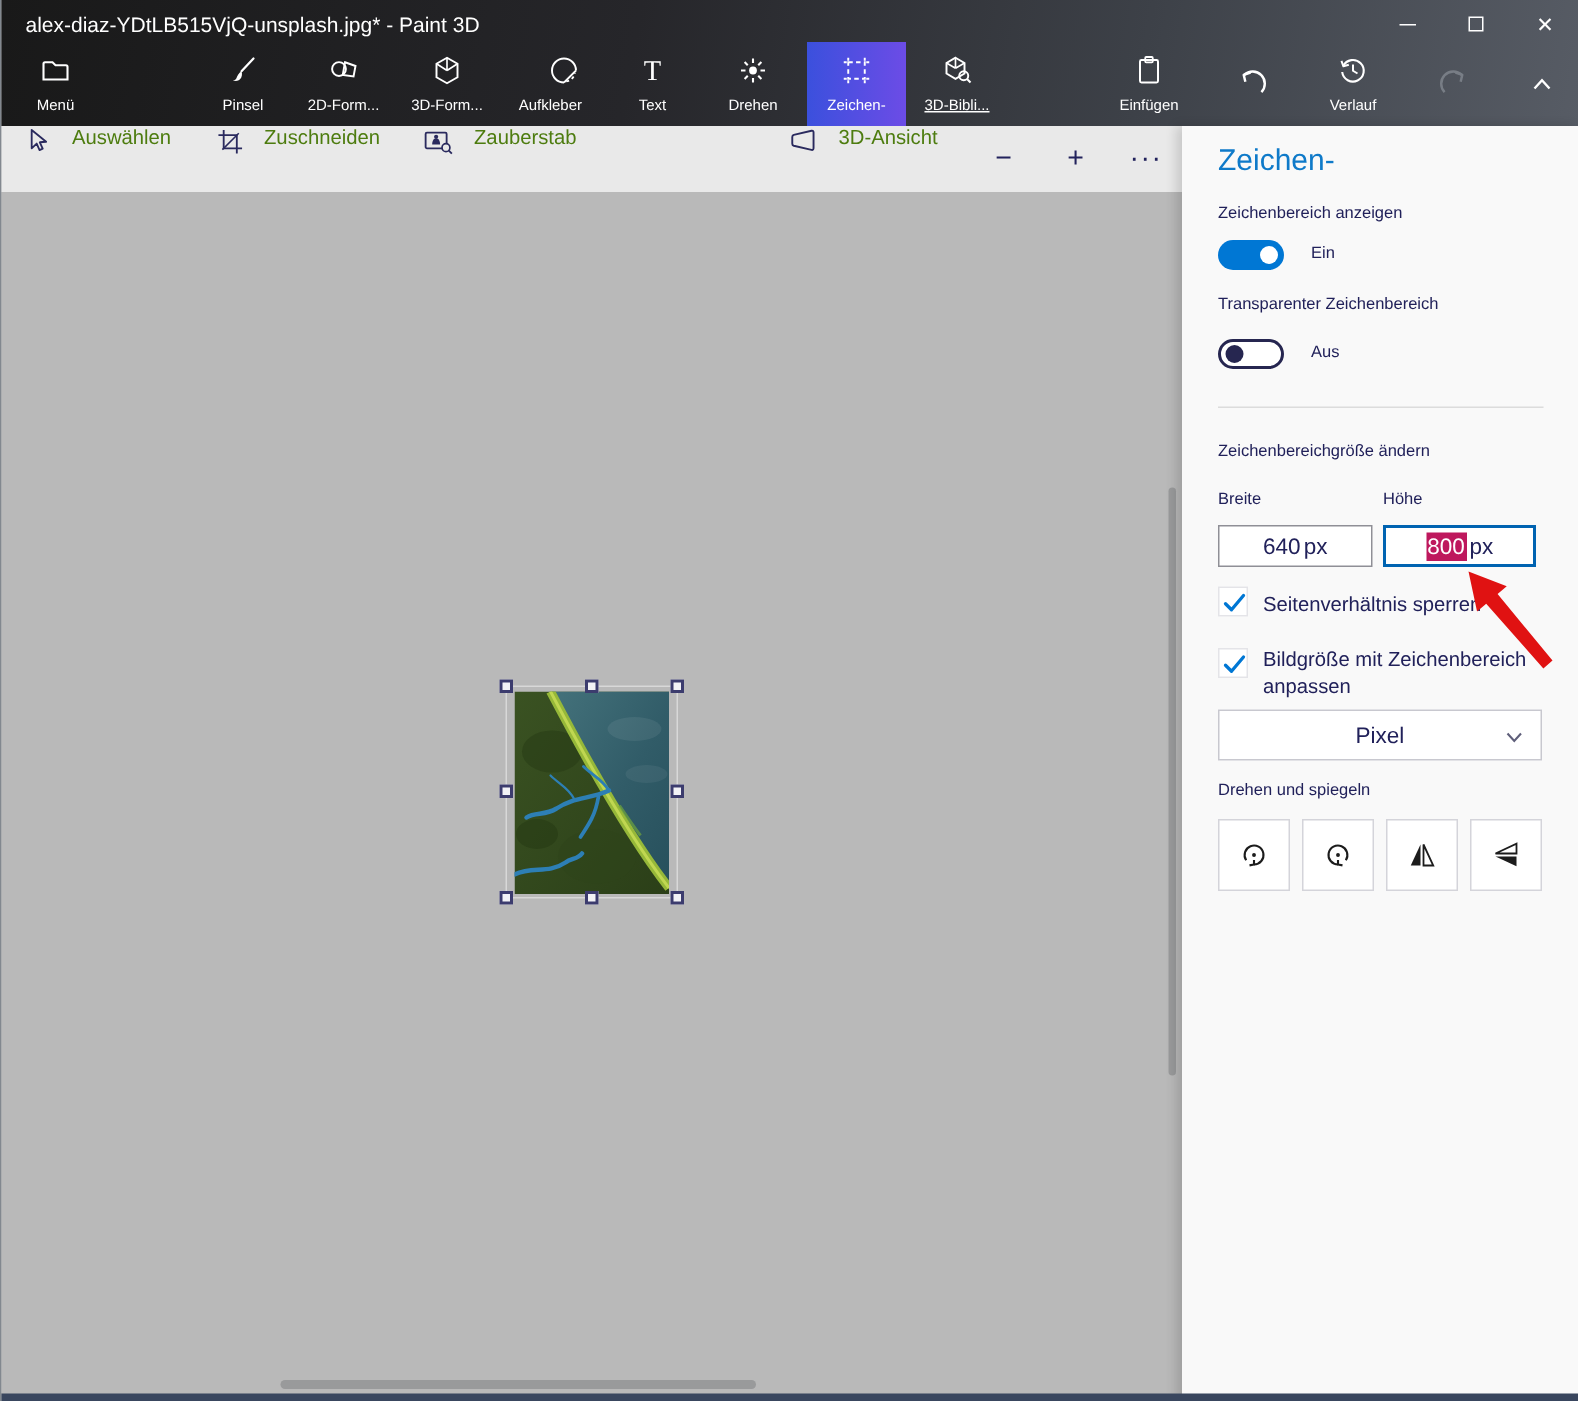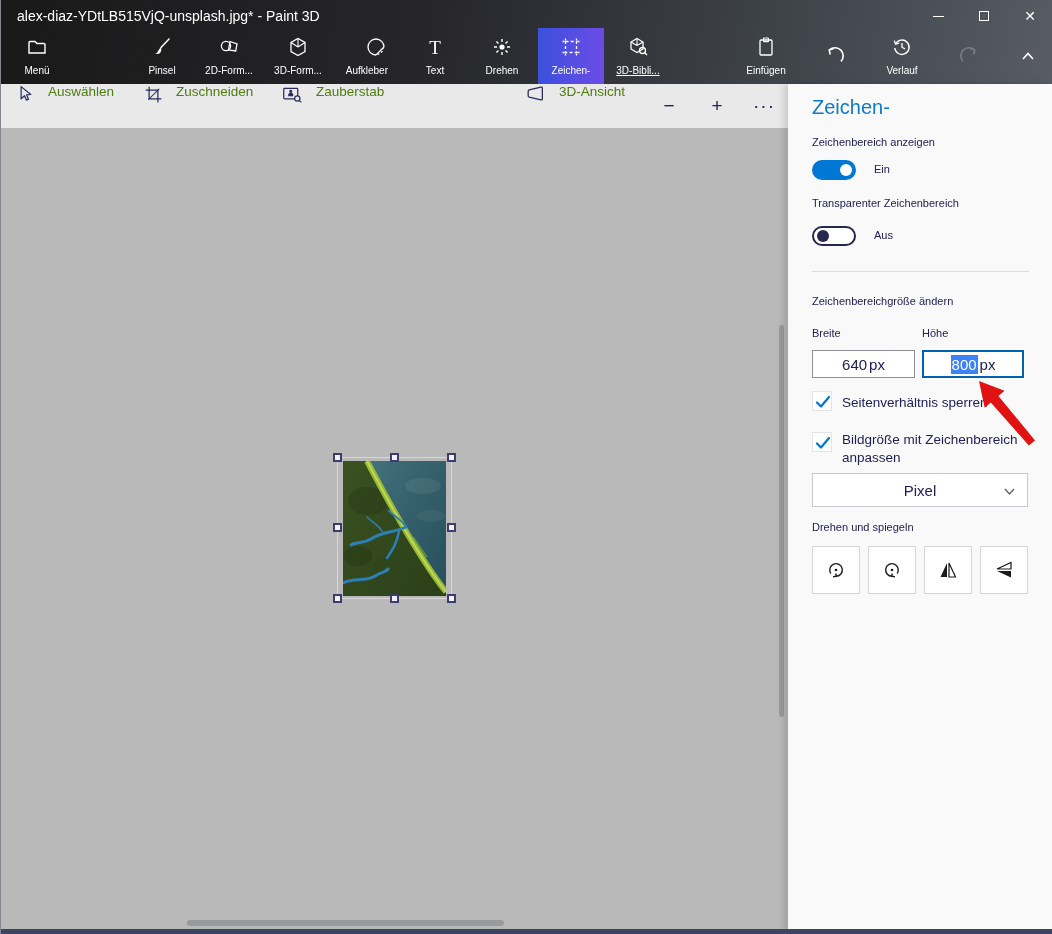--- a/index.html
+++ b/index.html
@@ -52,21 +52,21 @@
   .toggle.on .knob { position:absolute; right:4px; top:4px; width:12px; height:12px; border-radius:50%; background:#fff; }
   .toggle.off { background:#fff; border:2px solid #262650; }
   .toggle.off .knob { position:absolute; left:3px; top:2px; width:12px; height:12px; border-radius:50%; background:#262650; }
 
   .divider { position:absolute; left:24px; width:217px; height:1px; background:#dcdcdc; }
 
   .field { position:absolute; height:28px; background:#fff; display:flex; align-items:center; justify-content:center;
            font-size:15px; color:#21215a; }
   #width-field { left:24px; top:266px; width:103px; border:1px solid #8f8f96; }
   #height-field { left:134px; top:266px; width:102px; border:2px solid #0063b1; }
-  #height-field .sel { background:#3b82f6; color:#fff; padding:1px 1px; }
+  #height-field .sel { background:#be185d; color:#fff; padding:1px 1px; }
   .unit { margin-left:2px; }
 
   .checkbox { position:absolute; width:20px; height:20px; background:#fff; border:1px solid #e4e4e8; }
   .cb-label { position:absolute; left:54px; font-size:13.5px; line-height:18px; width:186px; }
 
   #unit-dropdown { position:absolute; left:24px; top:389px; width:216px; height:34px; background:#fff;
                    border:1px solid #c8c8cf; display:flex; align-items:center; justify-content:center; font-size:15px; }
   #unit-dropdown .chev { position:absolute; right:11px; top:11px; }
 
   .rotbtn { position:absolute; top:462px; width:48px; height:48px; background:#fff; border:1px solid #d4d4da;

